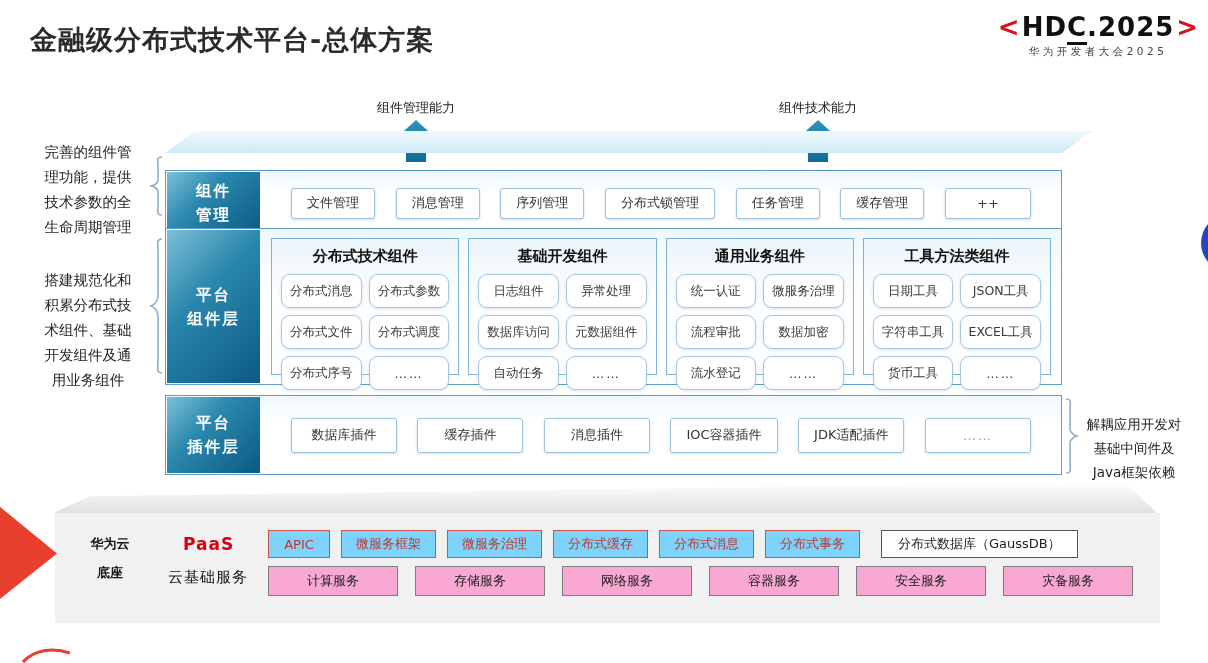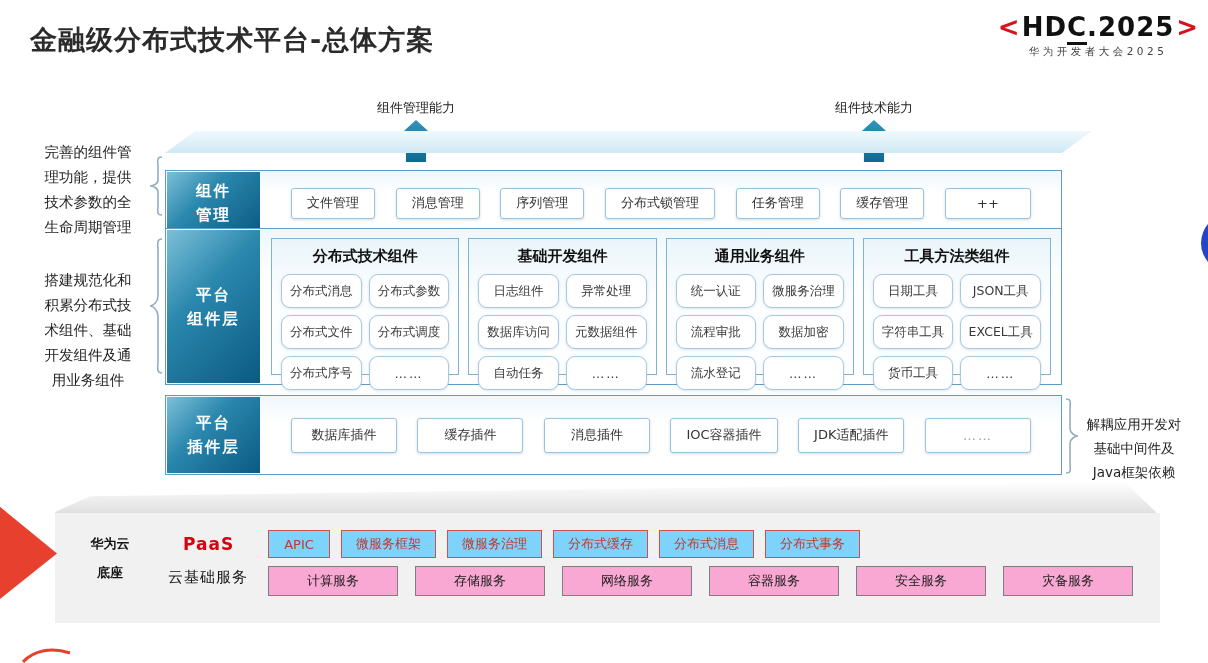--- a/index.html
+++ b/index.html
@@ -97,21 +97,21 @@
       <span class="logo-text"><span>HD</span><span class="c-under">C</span><span>.2025</span></span>
       <span class="logo-bracket">&gt;</span>
     </div>
     <div class="logo-sub">华为开发者大会2025</div>
   </div>
 
   <div class="cap" style="left:366px; top:99px;">
     <div class="cap-label">组件管理能力</div>
     <div class="up-arrow"></div>
   </div>
-  <div class="cap" style="left:824px; top:99px;">
+  <div class="cap" style="left:768px; top:99px;">
     <div class="cap-label">组件技术能力</div>
     <div class="up-arrow"></div>
   </div>
 
   <div class="note note-left" style="top:140px;">完善的组件管
 理功能，提供
 技术参数的全
 生命周期管理</div>
   <div class="note note-left" style="top:268px;">搭建规范化和
 积累分布式技
@@ -227,20 +227,21 @@
   <div class="paas-label">PaaS</div>
   <div class="cloud-label">云基础服务</div>
 
   <div class="paas-row">
     <div class="rchip first">APIC</div>
     <div class="rchip">微服务框架</div>
     <div class="rchip">微服务治理</div>
     <div class="rchip">分布式缓存</div>
     <div class="rchip">分布式消息</div>
     <div class="rchip">分布式事务</div>
+    <div class="kchip">分布式数据库（GaussDB）</div>
   </div>
 
   <div class="cloud-row">
     <div class="gchip">计算服务</div>
     <div class="gchip">存储服务</div>
     <div class="gchip">网络服务</div>
     <div class="gchip">容器服务</div>
     <div class="gchip">安全服务</div>
     <div class="gchip">灾备服务</div>
   </div>

